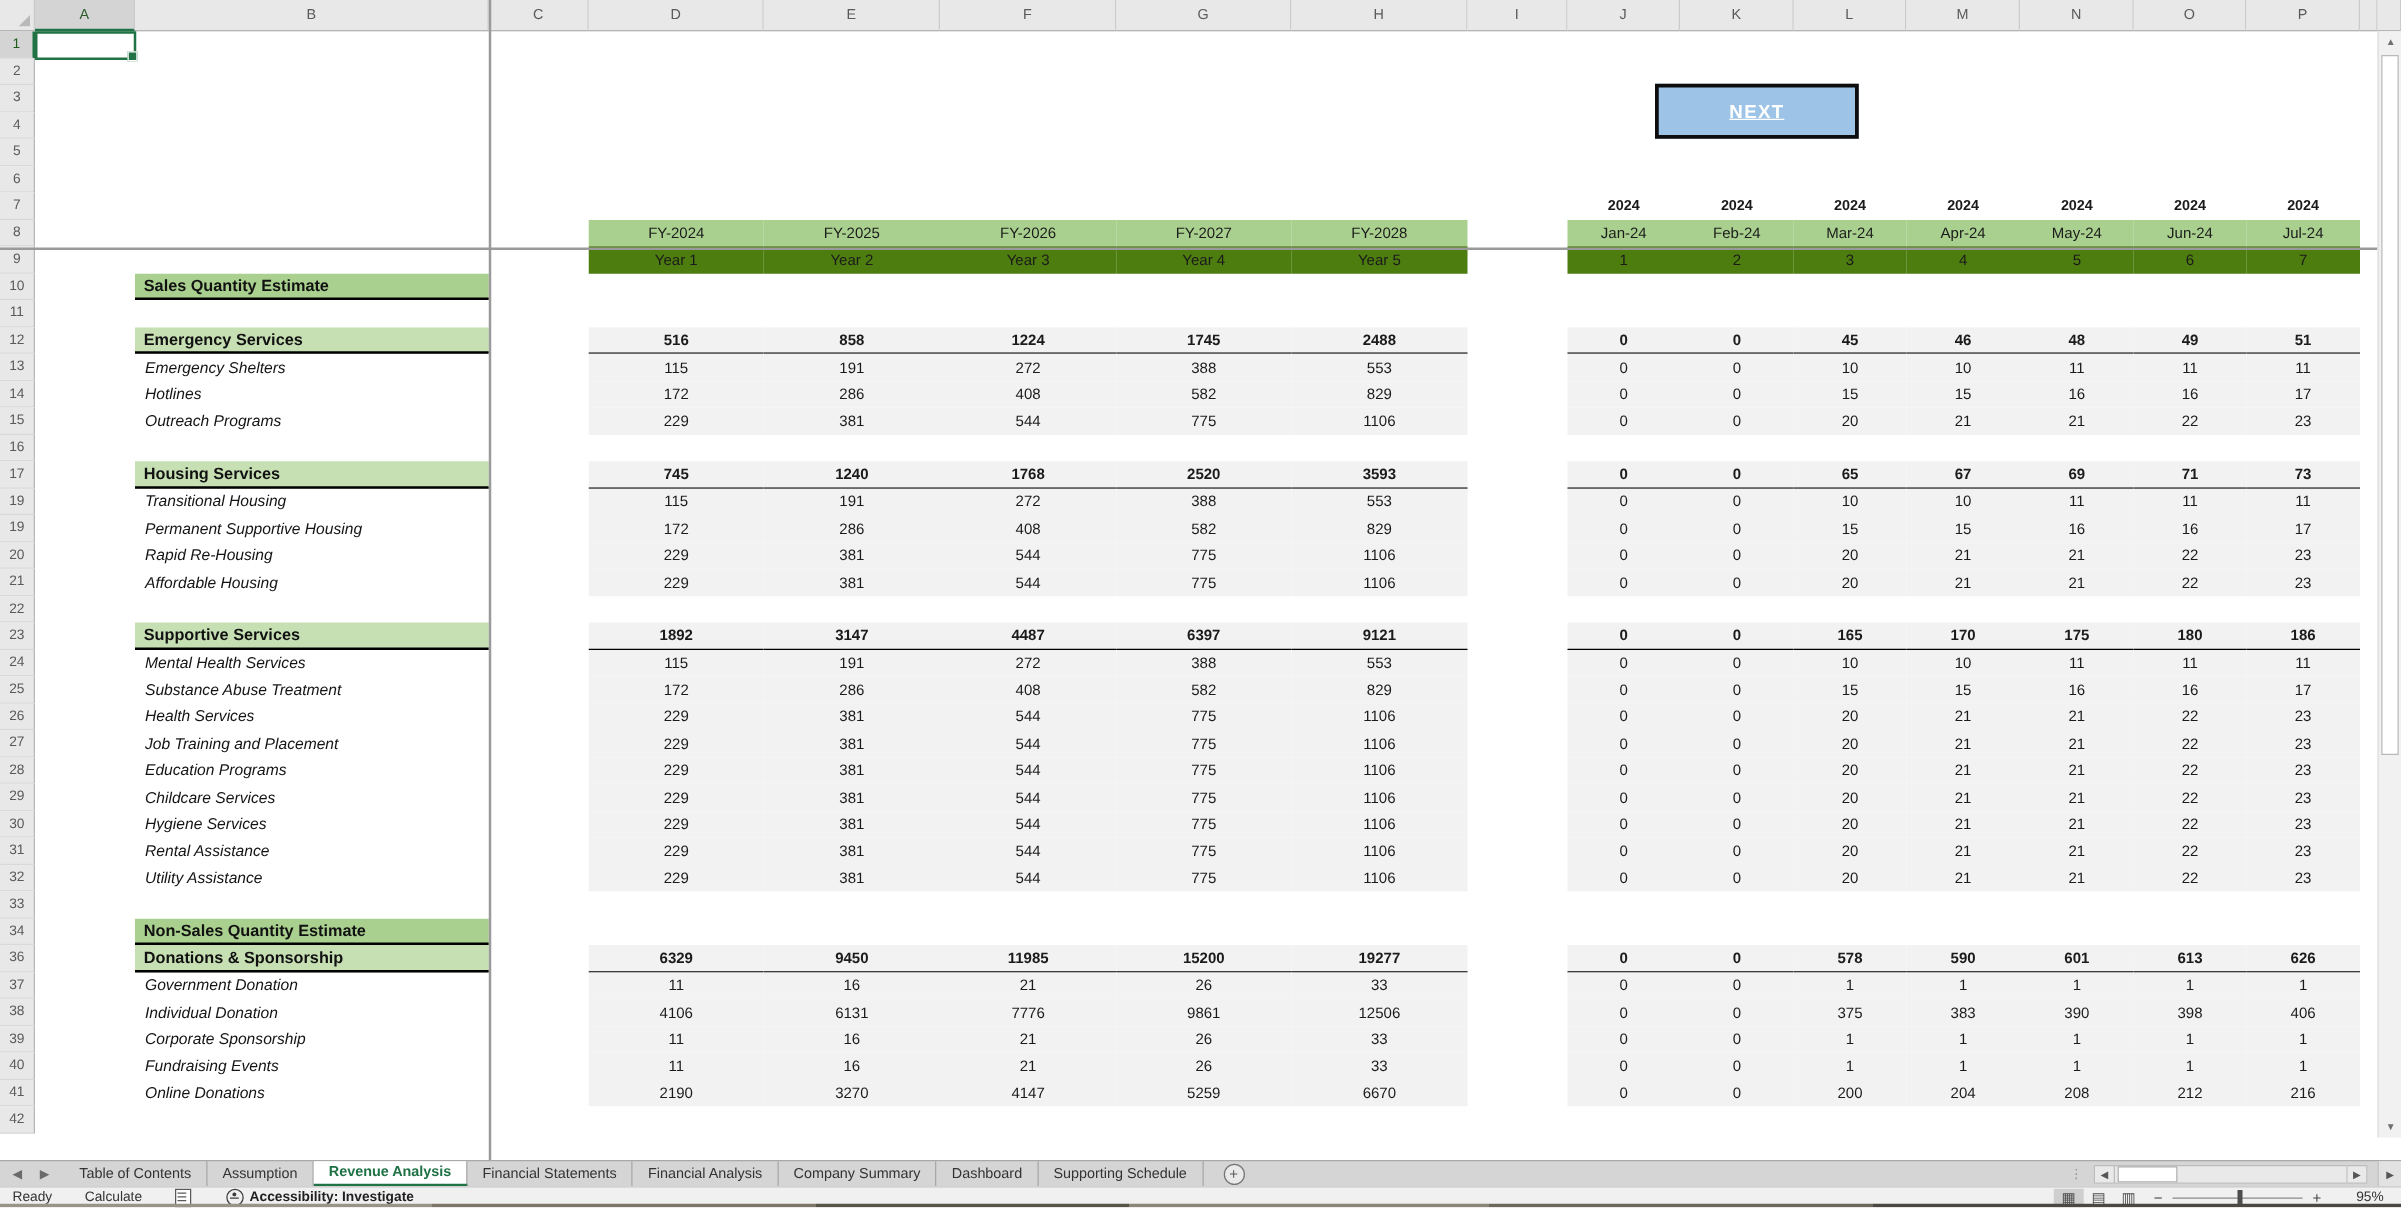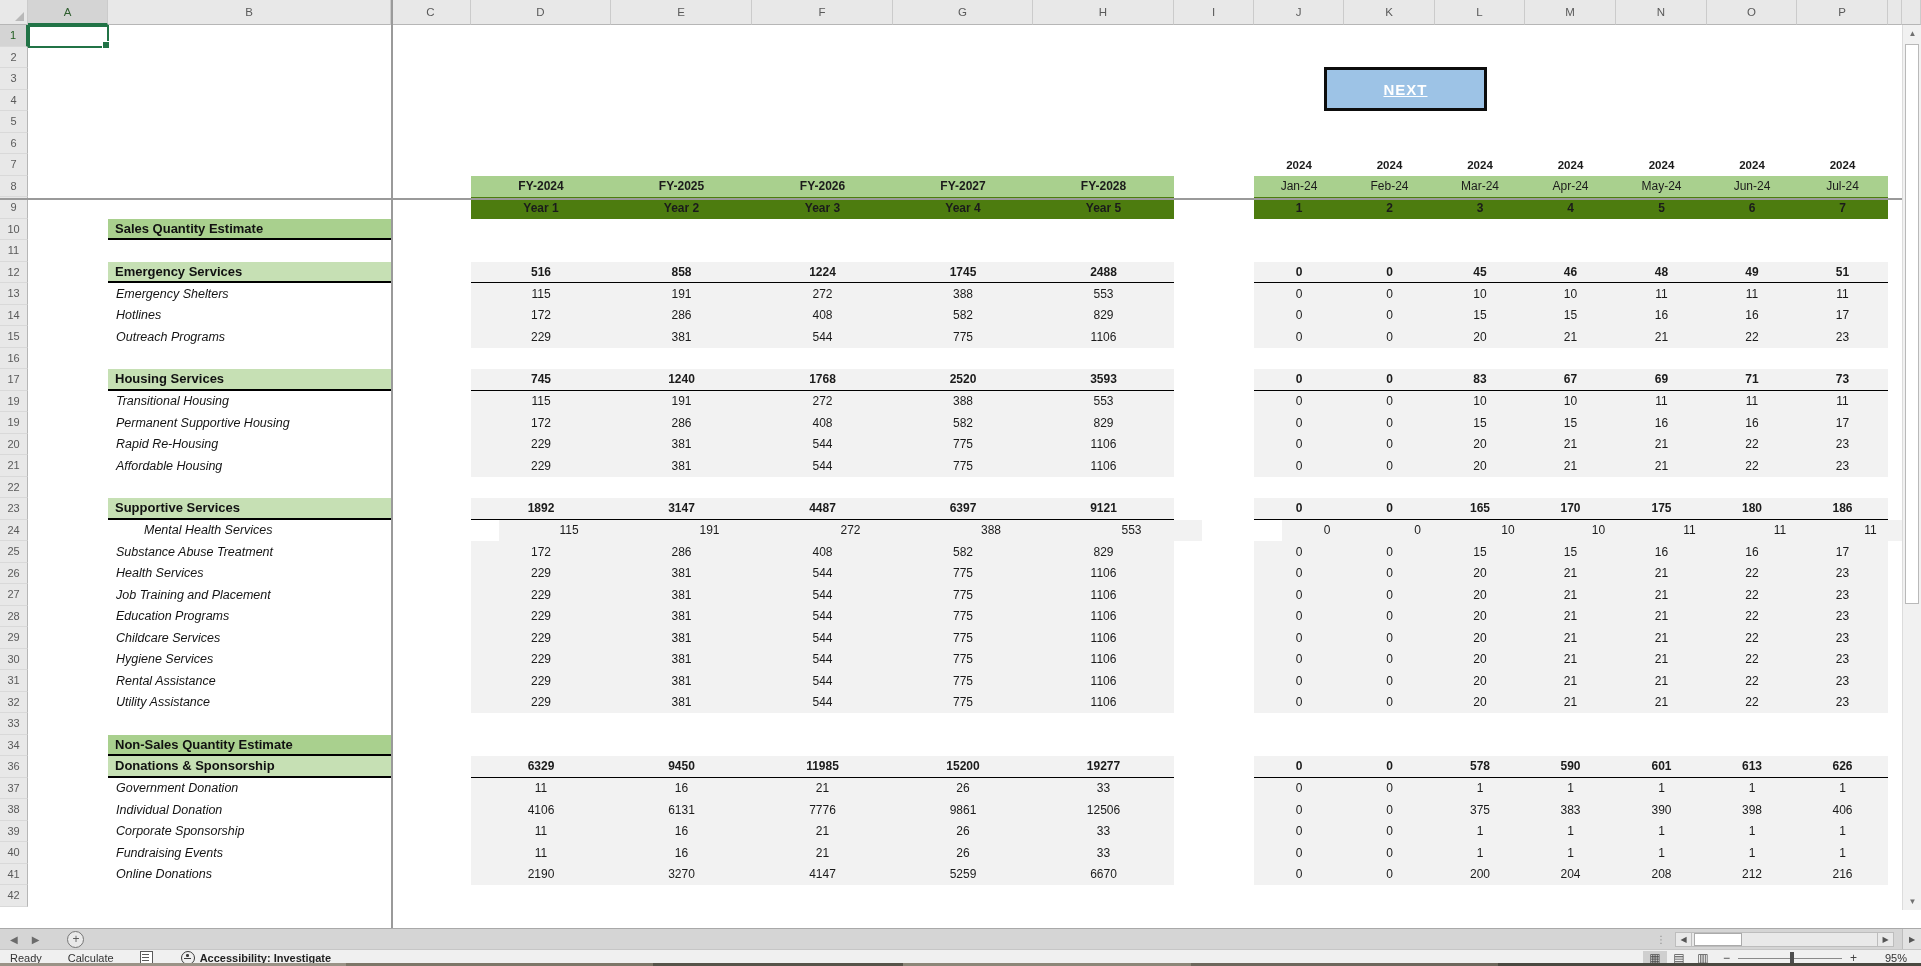--- a/index.html
+++ b/index.html
@@ -25,21 +25,21 @@
      font-size:12px;color:#1b1b1b;white-space:nowrap;overflow:hidden;flex:0 0 auto;}
   .item{justify-content:flex-start;padding-left:8px;font-style:italic;font-size:12.5px;color:#141414;}
   .sec{background:#A9D08E;font-weight:bold;justify-content:flex-start;padding-left:7px;
        border-bottom:2px solid #000;font-size:13px;color:#111;}
   .grp{background:#C6E0B4;font-weight:bold;justify-content:flex-start;padding-left:7px;
        border-bottom:2px solid #000;font-size:13px;color:#111;}
   .num{background:#F2F2F2;}
   .tot{font-weight:bold;border-bottom:1.5px solid #000;}
   .band-m{background:#A9D08E;}
   .band-l{background:#4d7c0f;}
-  .b{font-weight:bold;}
+  .b{font-weight:normal;}
   .myear{font-weight:bold;font-size:11.5px;}
 
   
   .freeze-v{position:absolute;left:391px;top:0;width:1.5px;height:928px;background:#9A9A9A;}
   .freeze-h{position:absolute;left:0;top:198px;width:1902px;height:1.5px;background:#9A9A9A;}
 
   
   #banner{position:absolute;left:471px;top:68px;width:703px;height:43px;background:#548235;
       color:#fff;font-weight:bold;font-size:15px;display:flex;align-items:center;justify-content:center;}
   #next-btn{position:absolute;left:1324px;top:67px;width:163px;height:44px;background:#9DC3E6;
@@ -452,21 +452,21 @@
           <div class="c grp" style="width: 283px;">Housing Services</div>
           <div class="c" style="width: 80px;"></div>
           <div class="c num tot" style="width: 140px;">745</div>
           <div class="c num tot" style="width: 141px;">1240</div>
           <div class="c num tot" style="width: 141px;">1768</div>
           <div class="c num tot" style="width: 140px;">2520</div>
           <div class="c num tot" style="width: 141px;">3593</div>
           <div class="c" style="width: 80px;"></div>
           <div class="c num tot" style="width: 90px;">0</div>
           <div class="c num tot" style="width: 91px;">0</div>
-          <div class="c num tot" style="width: 90px;">83</div>
+          <div class="c num tot" style="width: 90px;">65</div>
           <div class="c num tot" style="width: 91px;">67</div>
           <div class="c num tot" style="width: 91px;">69</div>
           <div class="c num tot" style="width: 90px;">71</div>
           <div class="c num tot" style="width: 91px;">73</div>
           <div class="c" style="width: 14px;"></div>
         </div>
         <div class="grid-row">
           <div class="rowhdr">19</div>
           <div class="c" style="width: 80px;"></div>
           <div class="c item" style="width: 283px;">Transitional Housing</div>
@@ -582,21 +582,21 @@
           <div class="c num tot" style="width: 90px;">165</div>
           <div class="c num tot" style="width: 91px;">170</div>
           <div class="c num tot" style="width: 91px;">175</div>
           <div class="c num tot" style="width: 90px;">180</div>
           <div class="c num tot" style="width: 91px;">186</div>
           <div class="c" style="width: 14px;"></div>
         </div>
         <div class="grid-row">
           <div class="rowhdr">24</div>
           <div class="c" style="width: 80px;"></div>
-          <div class="c item" style="width: 283px; margin-left: 28px;">Mental Health Services</div>
+          <div class="c item" style="width: 283px;">Mental Health Services</div>
           <div class="c" style="width: 80px;"></div>
           <div class="c num" style="width: 140px;">115</div>
           <div class="c num" style="width: 141px;">191</div>
           <div class="c num" style="width: 141px;">272</div>
           <div class="c num" style="width: 140px;">388</div>
           <div class="c num" style="width: 141px;">553</div>
           <div class="c" style="width: 80px;"></div>
           <div class="c num" style="width: 90px;">0</div>
           <div class="c num" style="width: 91px;">0</div>
           <div class="c num" style="width: 90px;">10</div>
@@ -959,20 +959,30 @@
       <div id="vs-thumb"></div>
       <div id="vs-down" class="vs-arrow">▼</div>
     </div>
   </div>
 
   <div id="tabbar">
     <div class="tab-nav">
       <span>◀</span>
       <span>▶</span>
     </div>
+    <div id="tabs-container" style="display:flex;align-items:stretch;">
+        <div class="sheet-tab">Table of Contents</div>
+        <div class="sheet-tab">Assumption</div>
+        <div class="sheet-tab active">Revenue Analysis</div>
+        <div class="sheet-tab">Financial Statements</div>
+        <div class="sheet-tab">Financial Analysis</div>
+        <div class="sheet-tab">Company Summary</div>
+        <div class="sheet-tab">Dashboard</div>
+        <div class="sheet-tab">Supporting Schedule</div>
+      </div>
     <div id="add-sheet">
       <span class="plus-circle">+</span>
     </div>
     <div id="tab-spacer"></div>
     <div id="tab-hscroll">
       <span id="hs-handle">⋮</span>
       <div class="hs-btn">◀</div>
       <div id="hs-track">
         <div id="hs-thumb"></div>
       </div>

